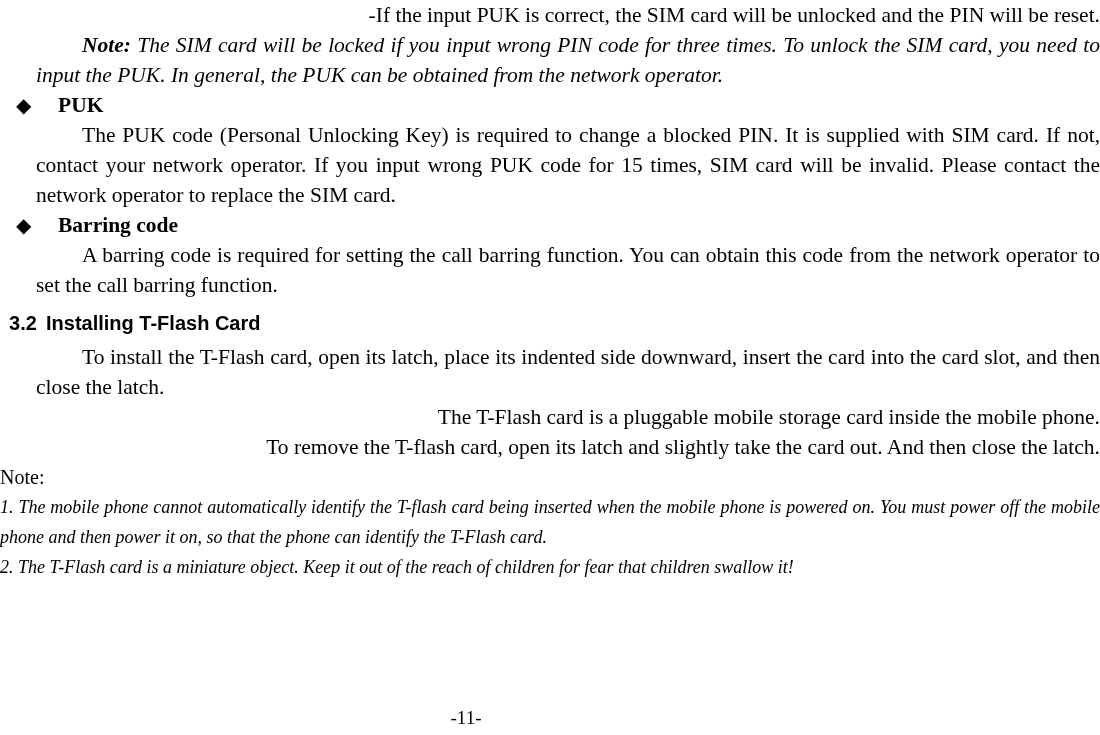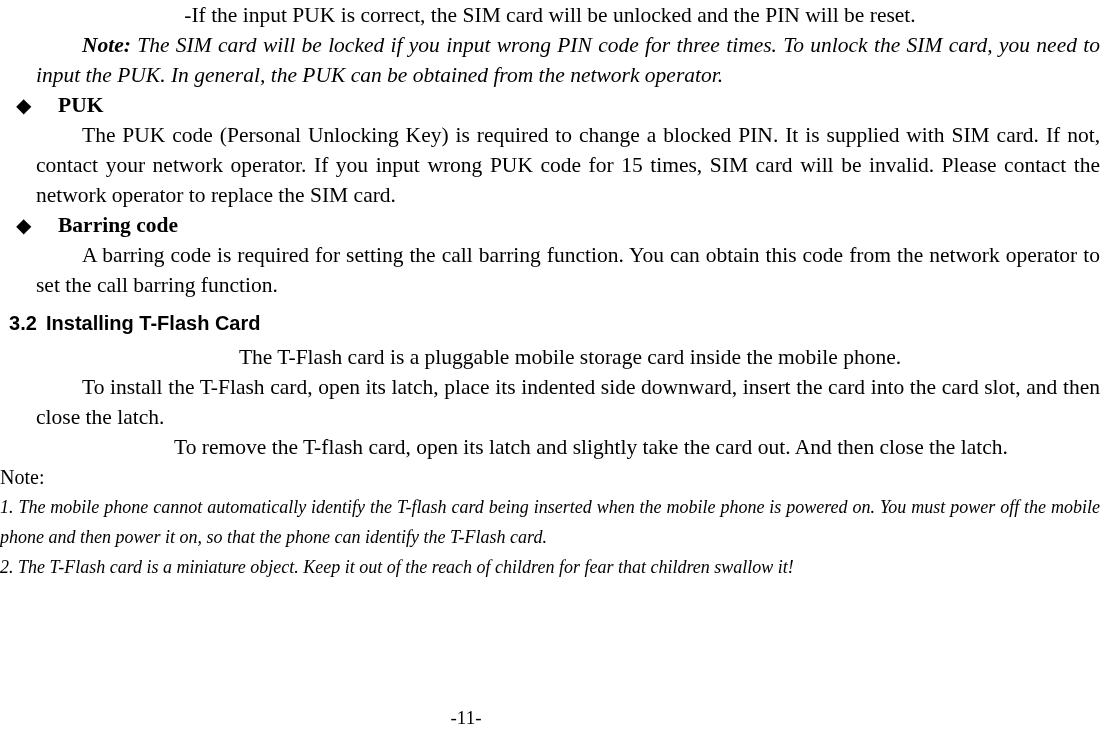--- a/index.html
+++ b/index.html
@@ -30,21 +30,21 @@
     padding: 0;
     font-size: 21.5px;
     line-height: 30px;
     text-align: justify;
     text-justify: inter-word;
     -webkit-hyphens: none;
     hyphens: none;
     white-space: normal;
   }
   .para.nojust {
-    text-align: center;
+    text-align: right;
   }
   .indent-1 { text-indent: 0px; }
   .indent-2 { text-indent: 46px; padding-left: 36px; }
   .indent-3 { text-indent: 40px; }
 
   
   .ital {
     font-style: italic;
   }
   .bold-ital {
@@ -157,23 +157,23 @@
 
     <div class="spacer-md"></div>
 
     <div class="sec-head">
       <span class="sec-num">3.2</span>
       <span class="sec-title">Installing T-Flash Card</span>
     </div>
 
     <div class="spacer-sm"></div>
 
+    <p class="para indent-2">To install the T-Flash card, open its latch, place its indented side downward, insert the card into the card slot, and then close the latch.</p>
+
     <p class="para nojust indent-3">The T-Flash card is a pluggable mobile storage card inside the mobile phone.</p>
-
-    <p class="para indent-2">To install the T-Flash card, open its latch, place its indented side downward, insert the card into the card slot, and then close the latch.</p>
 
     <p class="para nojust indent-2">To remove the T-flash card, open its latch and slightly take the card out. And then close the latch.</p>
 
     <p class="note-label">Note:</p>
 
     <p class="note-item">1. The mobile phone cannot automatically identify the T-flash card being inserted when the mobile phone is powered on. You must power off the mobile phone and then power it on, so that the phone can identify the T-Flash card.</p>
 
     <p class="note-item">2. The T-Flash card is a miniature object. Keep it out of the reach of children for fear that children swallow it!</p>
 
   </div>

